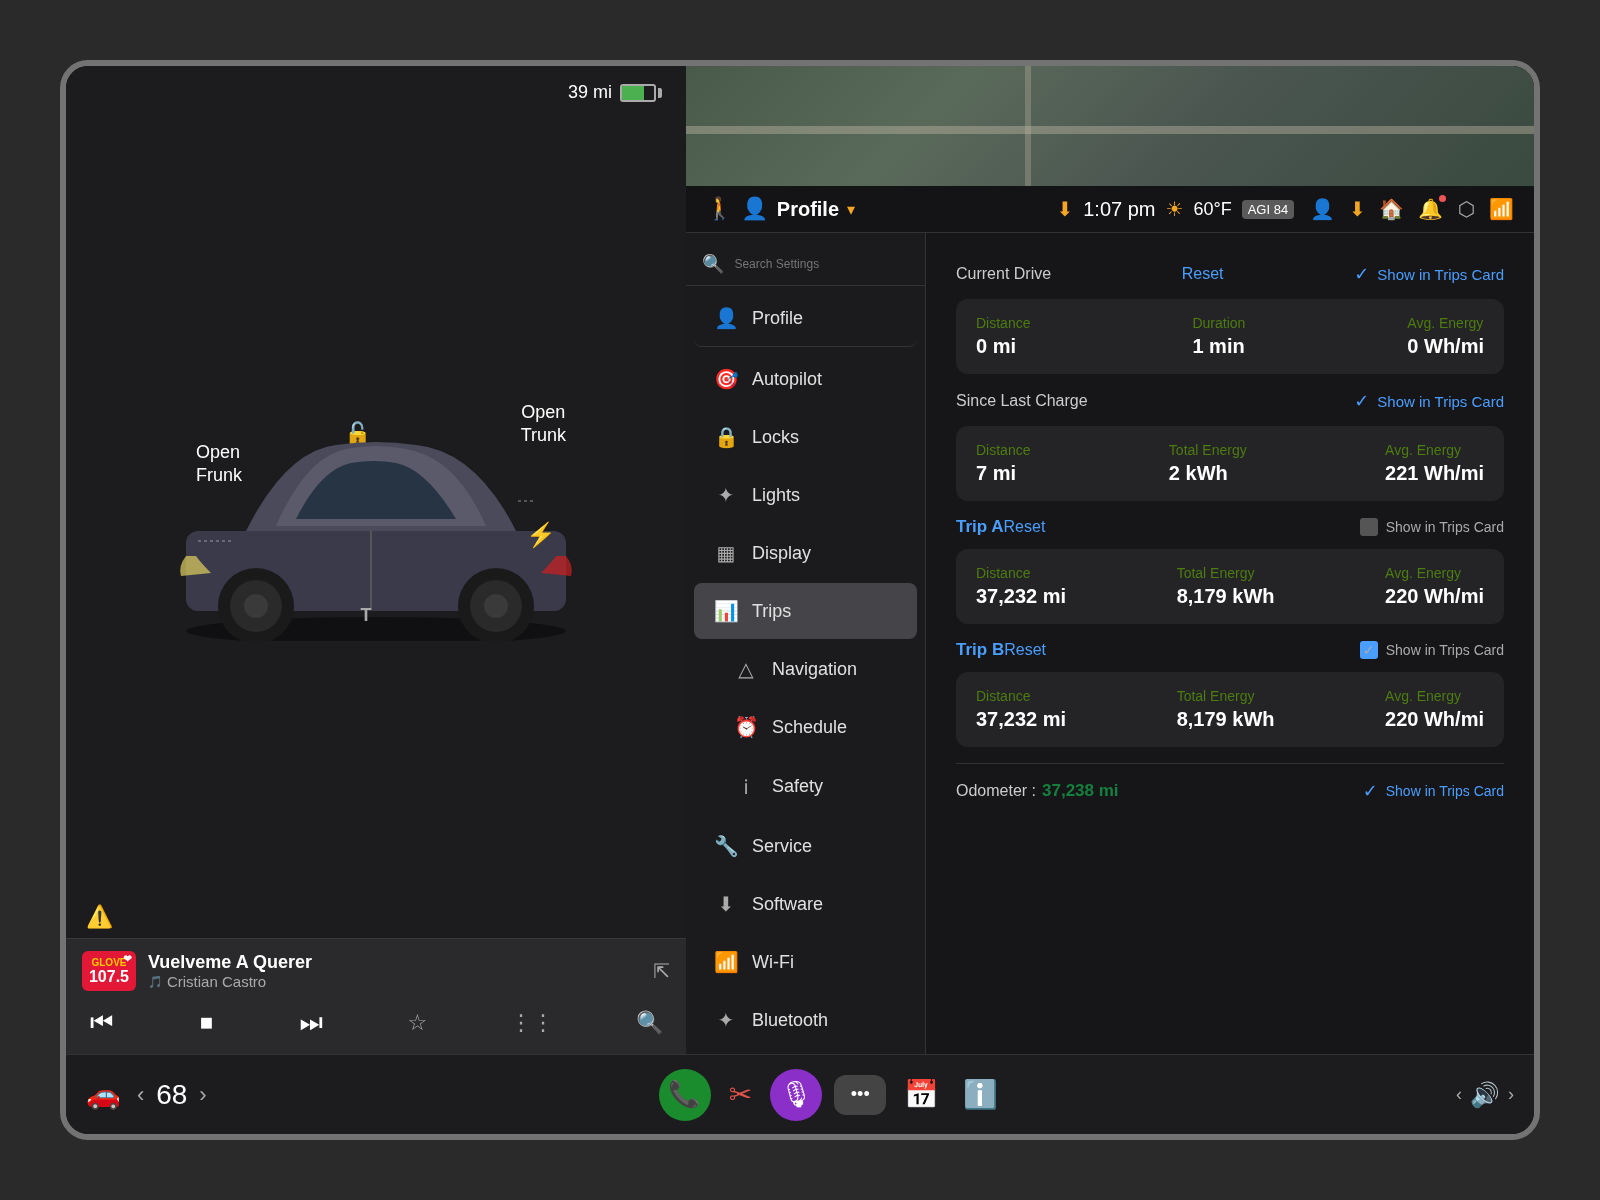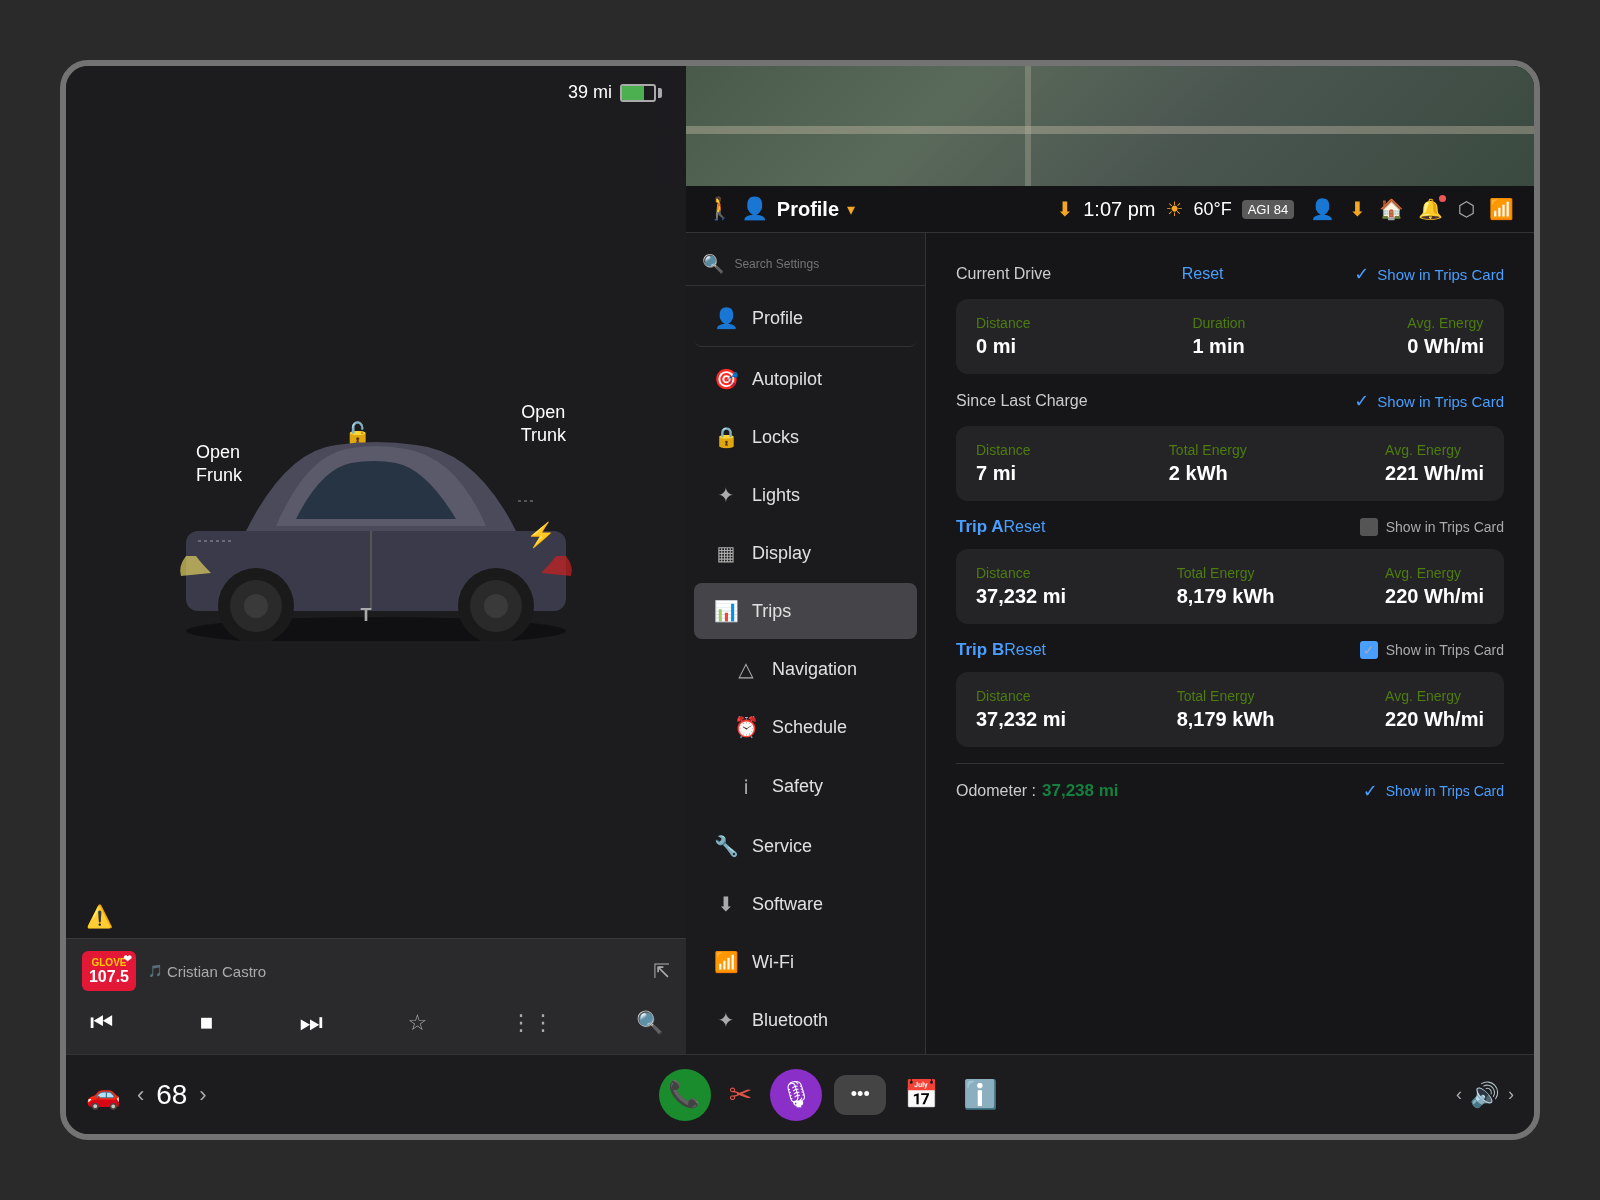--- a/index.html
+++ b/index.html
@@ -771,20 +771,21 @@
       </div>
 
       <div class="music-player">
         <div class="music-top">
           <div class="radio-logo">
             <span class="radio-heart">❤</span>
             <span class="radio-name">GLOVE</span>
             <span class="radio-freq">107.5</span>
           </div>
           <div class="music-info">
+            <div class="music-title">Vuelveme A Querer</div>
             <div class="music-artist">
               <span class="music-artist-icon">🎵</span>
               <span>Cristian Castro</span>
             </div>
           </div>
           <span style="position:relative;right:0;color:#aaa;font-size:20px;cursor:pointer;">⇱</span>
         </div>
         <div class="music-controls-row">
           <button class="music-btn">⏮</button>
           <button class="music-btn">⏹</button>

